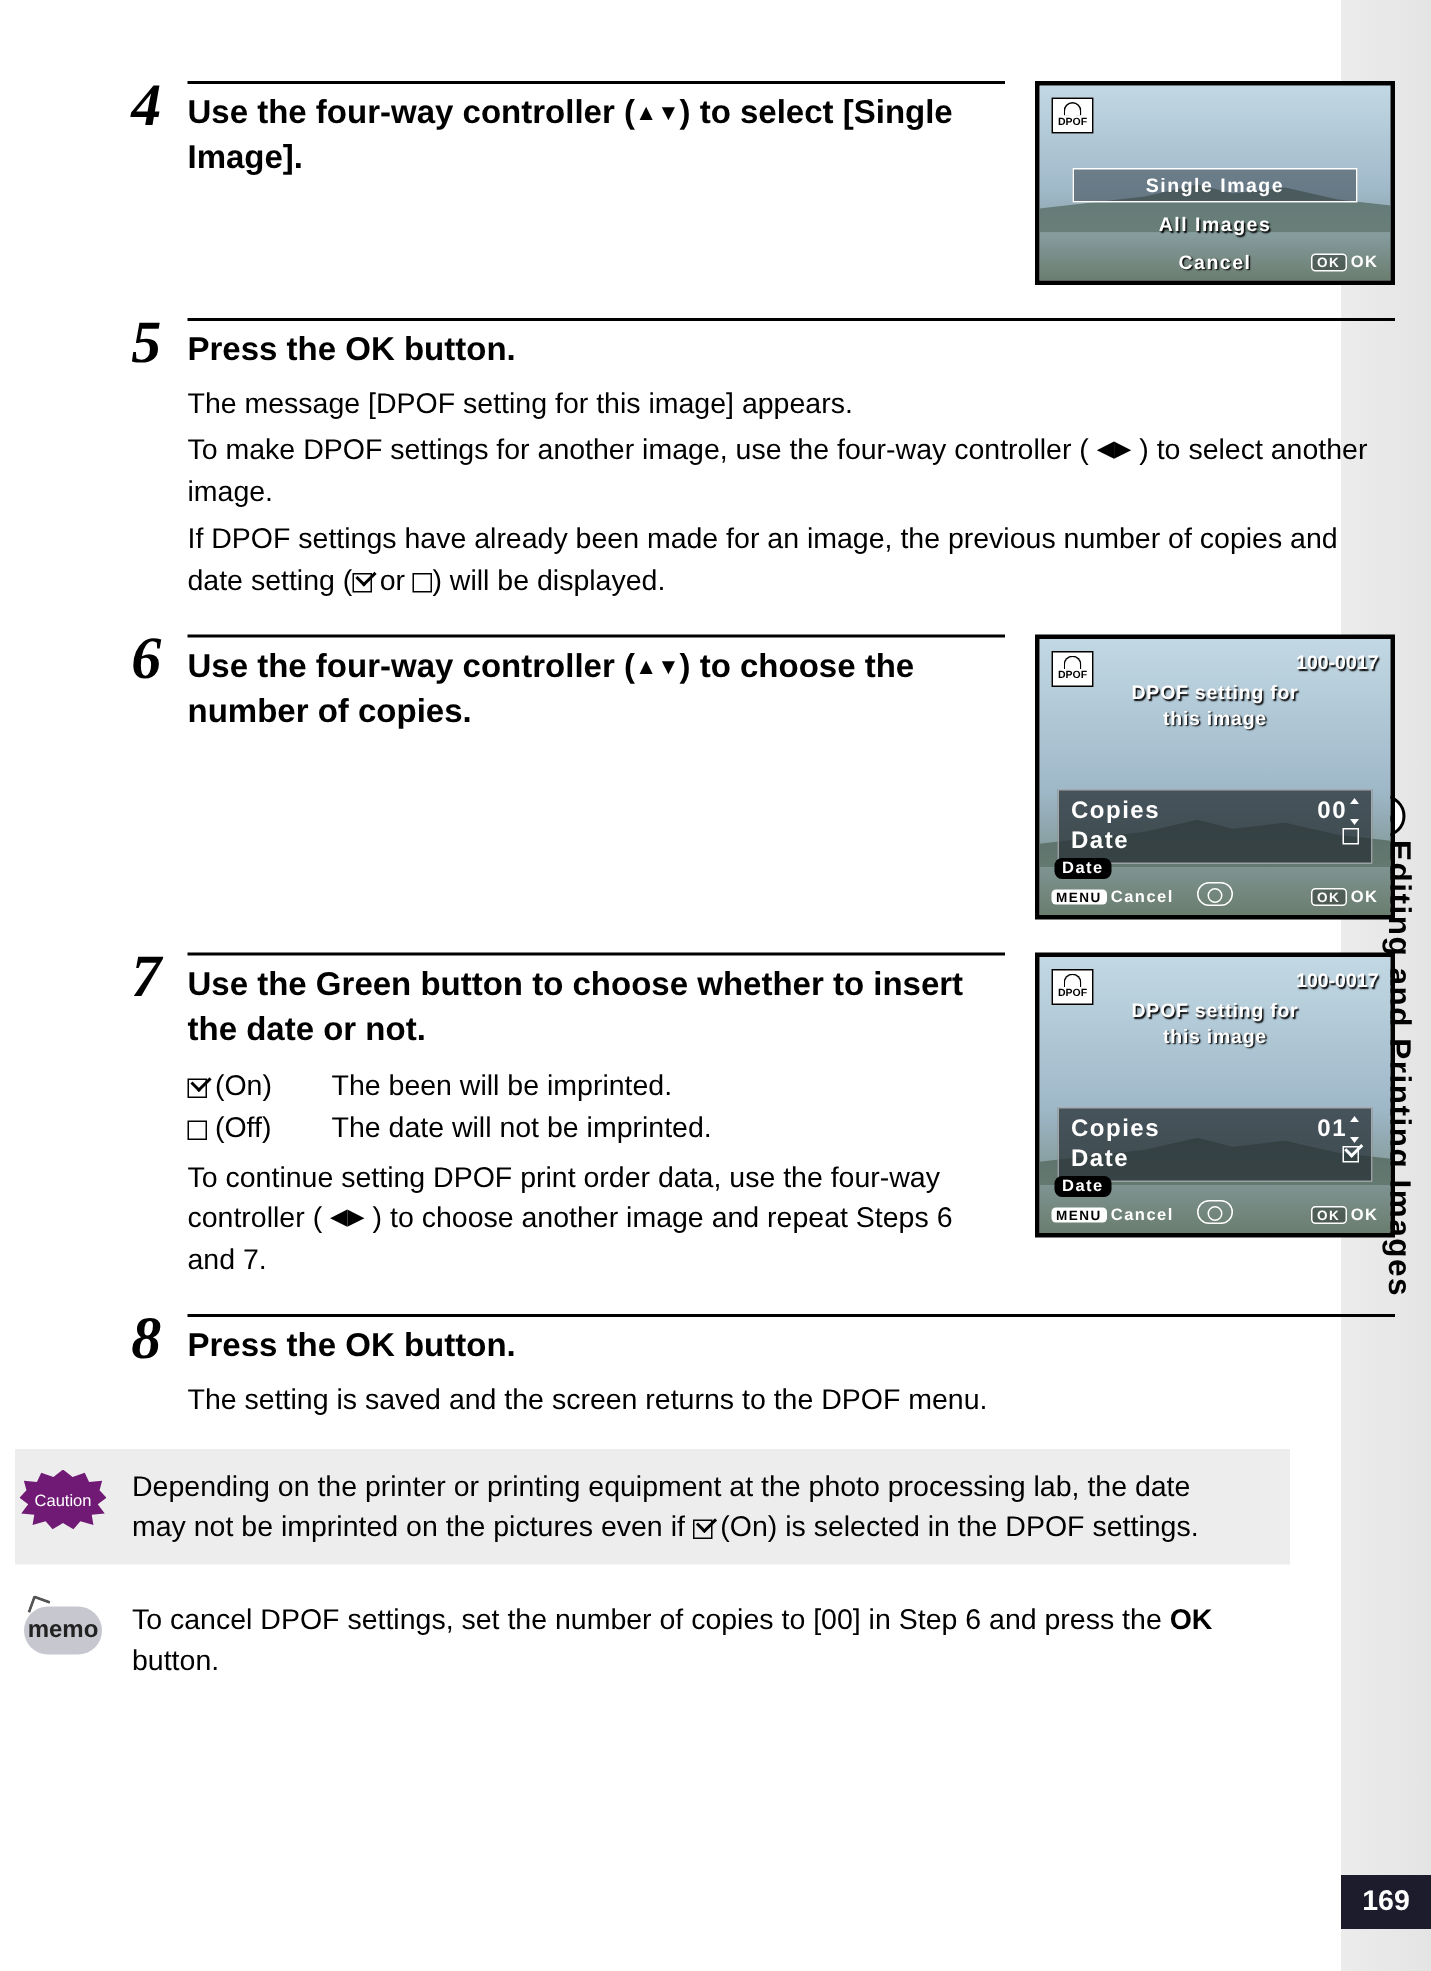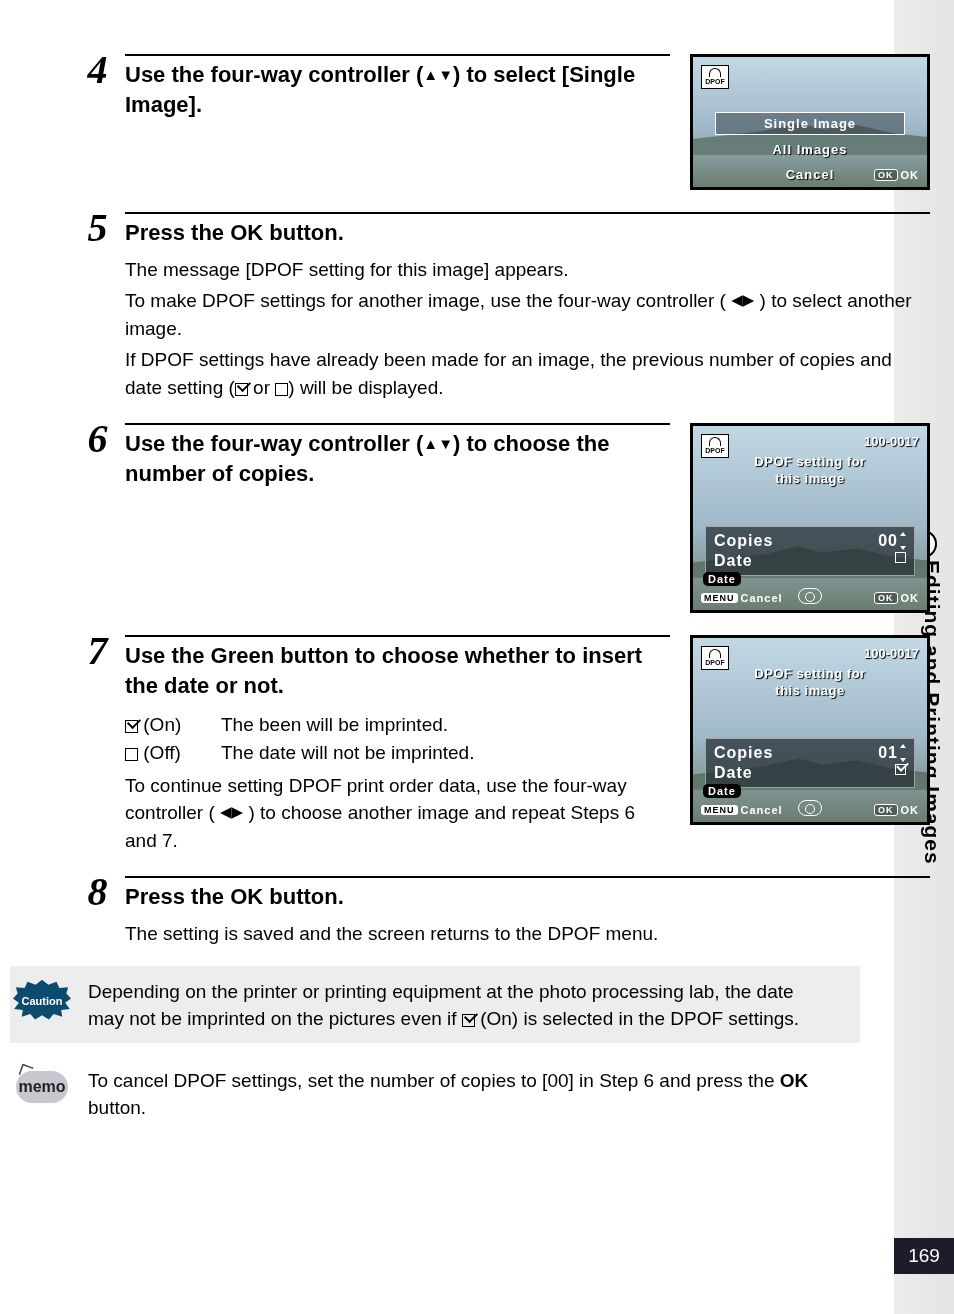--- a/index.html
+++ b/index.html
@@ -45,26 +45,26 @@
     border-radius: 50%;
     text-align: center;
     line-height: 24px;
     font-weight: bold;
     font-size: 18px;
     background: #fff;
   }
   .page-number-box {
     position: absolute;
     right: 0;
-    bottom: 40px;
+    bottom: 28px;
     width: 60px;
     height: 36px;
     background: #1c1c2c;
     color: #fff;
-    font-weight: normal;
+    font-weight: bold;
     font-size: 19px;
     text-align: center;
     line-height: 36px;
   }
   .content {
     width: 860px;
     margin-left: 70px;
   }
   .step {
     display: flex;
@@ -275,24 +275,24 @@
     width: 850px;
   }
   .note-box.plain { background: transparent; }
   .note-icon {
     flex-shrink: 0;
     width: 64px;
     text-align: center;
   }
   .caution-burst {
     width: 58px; height: 42px;
-    background: #0c4a6e;
+    background: #701a75;
     color: #fff;
     font-size: 11px;
-    font-weight: bold;
+    font-weight: normal;
     display: flex;
     align-items: center;
     justify-content: center;
     clip-path: polygon(50% 0%, 61% 12%, 75% 5%, 80% 20%, 95% 18%, 92% 33%, 100% 45%, 90% 55%, 98% 70%, 83% 72%, 85% 88%, 70% 82%, 62% 95%, 50% 85%, 38% 95%, 30% 82%, 15% 88%, 17% 72%, 2% 70%, 10% 55%, 0% 45%, 8% 33%, 5% 18%, 20% 20%, 25% 5%, 39% 12%);
     margin: 4px auto;
   }
   .memo-bubble {
     width: 52px; height: 32px;
     background: #c7c7d0;
     border-radius: 16px;

